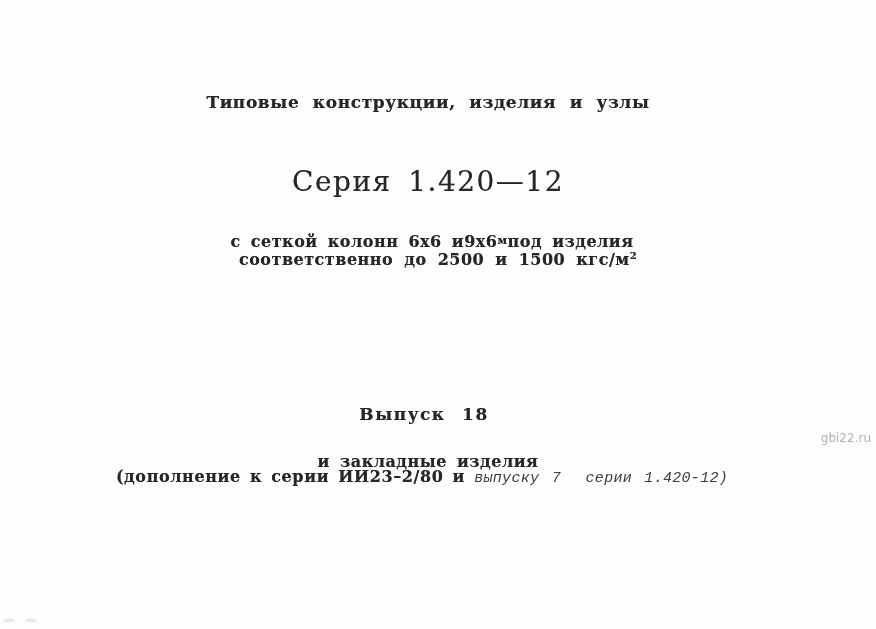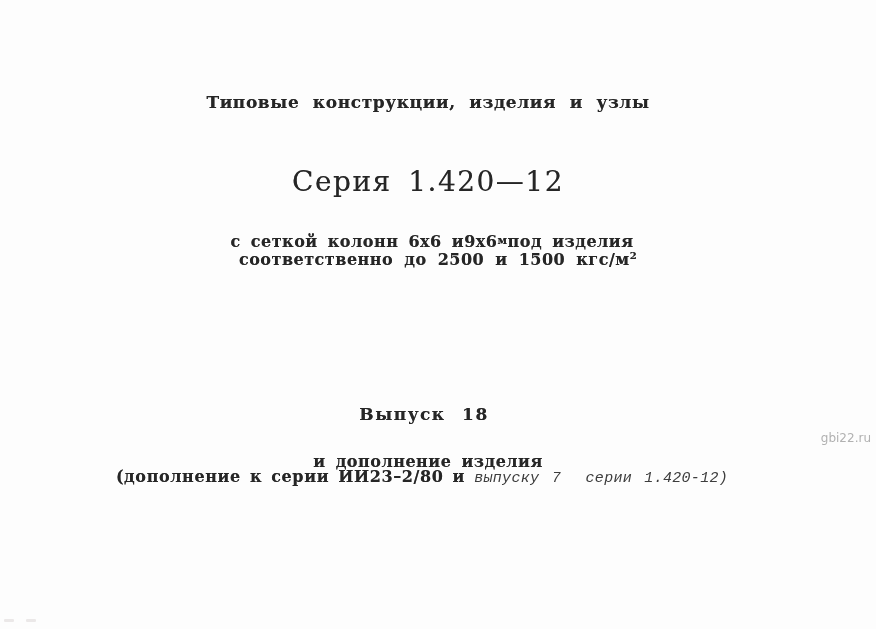--- a/index.html
+++ b/index.html
@@ -103,21 +103,21 @@
   <div class="t series-title">Серия 1.420—12</div>
 
 
   <div class="t desc-line2"><span>с сеткой колонн 6х6 и9х6</span><span class="unit-small">м</span><span>под изделия</span></div>
 
   <div class="t desc-line3"><span>соответственно до 2500 и 1500 кгс/м</span><span class="sup-small">2</span></div>
 
   <div class="t issue">Выпуск 18</div>
 
 
-  <div class="t sub-line2">и дополнение изделия</div>
+  <div class="t sub-line2">и закладные изделия</div>
 
   <div class="t sub-line3"><span>(дополнение к серии ИИ23–2/80 и </span><span class="addendum-written">выпуску 7  серии 1.420-12)</span></div>
 
 
   <div class="watermark">gbi22.ru</div>
 
   <div class="scan-mark scan-mark-1"></div>
   <div class="scan-mark scan-mark-2"></div>
 
 </div>

